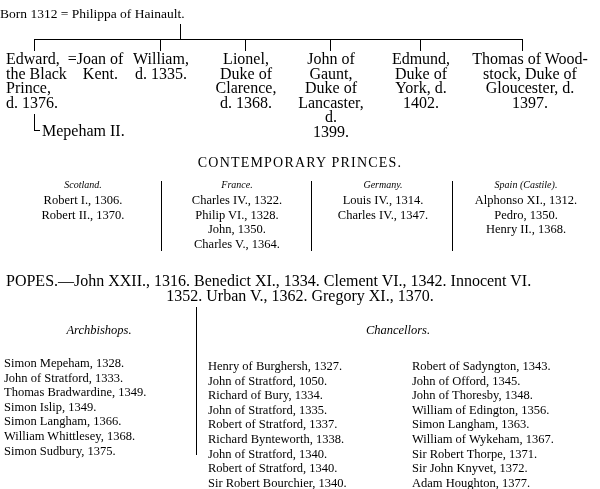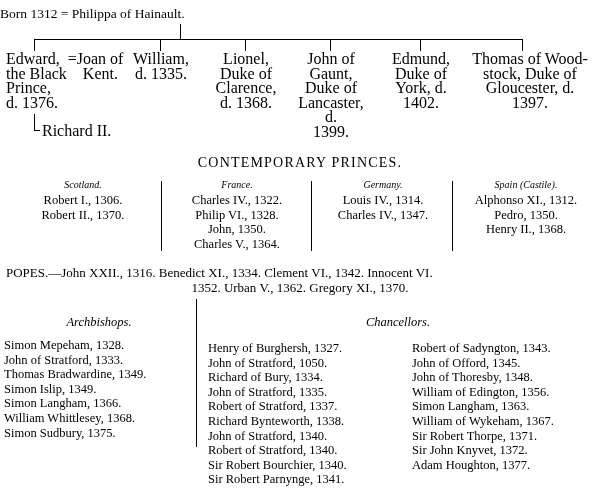--- a/index.html
+++ b/index.html
@@ -83,22 +83,22 @@
   }
   .divider {
     position: absolute;
     width: 1px;
     background: #000;
   }
 
   
   .popes {
     position: relative;
-    margin-top: 2px;
-    font-size: 13px;
+    margin-top: 10px;
+    font-size: 16px;
     line-height: 15px;
   }
   .popes .l1 { position: absolute; left: 6px; top: 0; white-space: nowrap; }
   .popes .l2 { position: absolute; left: 0; top: 15px; width: 600px; text-align: center; white-space: nowrap; }
 
   
   .bottom {
     position: relative;
     margin-top: 0;
     height: 150px;
@@ -106,21 +106,21 @@
   .bhead {
     font-style: italic;
     font-size: 12.5px;
     text-align: center;
   }
   .blist {
     font-size: 12.5px;
     line-height: 14.6px;
   }
   .bcol { position: absolute; top: 16px; }
-  .bcol .blist { margin-top: 8px; }
+  .bcol .blist { margin-top: 18px; }
 </style>
 </head>
 <body>
 
 <div class="page">
 
   <div class="tree">
 
     <div class="root-line">Born 1312 = Philippa of Hainault.</div>
 
@@ -138,21 +138,21 @@
     <div class="child" style="left:6px; top:52px; width:120px;">
       <span class="nm">Edward,&nbsp;&nbsp;=Joan of</span>
       <span class="nm">the Black&nbsp;&nbsp;&nbsp;&nbsp;Kent.</span>
       <span class="nm">Prince,</span>
       <span class="nm">d. 1376.</span>
     </div>
 
     <div class="ln vline" style="left:34px; top:114px; height:16px;"></div>
     <div class="ln hline" style="left:34px; top:130px; width:6px;"></div>
     <div class="child" style="left:42px; top:124px; width:110px;">
-      <span class="nm">Richard II.</span>
+      <span class="nm">Mepeham II.</span>
     </div>
 
     <div class="child ctr" style="left:130px; top:52px; width:62px;">
       <span class="nm">William,</span>
       <span class="nm">d. 1335.</span>
     </div>
 
     <div class="child ctr" style="left:212px; top:52px; width:68px;">
       <span class="nm">Lionel,</span>
       <span class="nm">Duke of</span>

